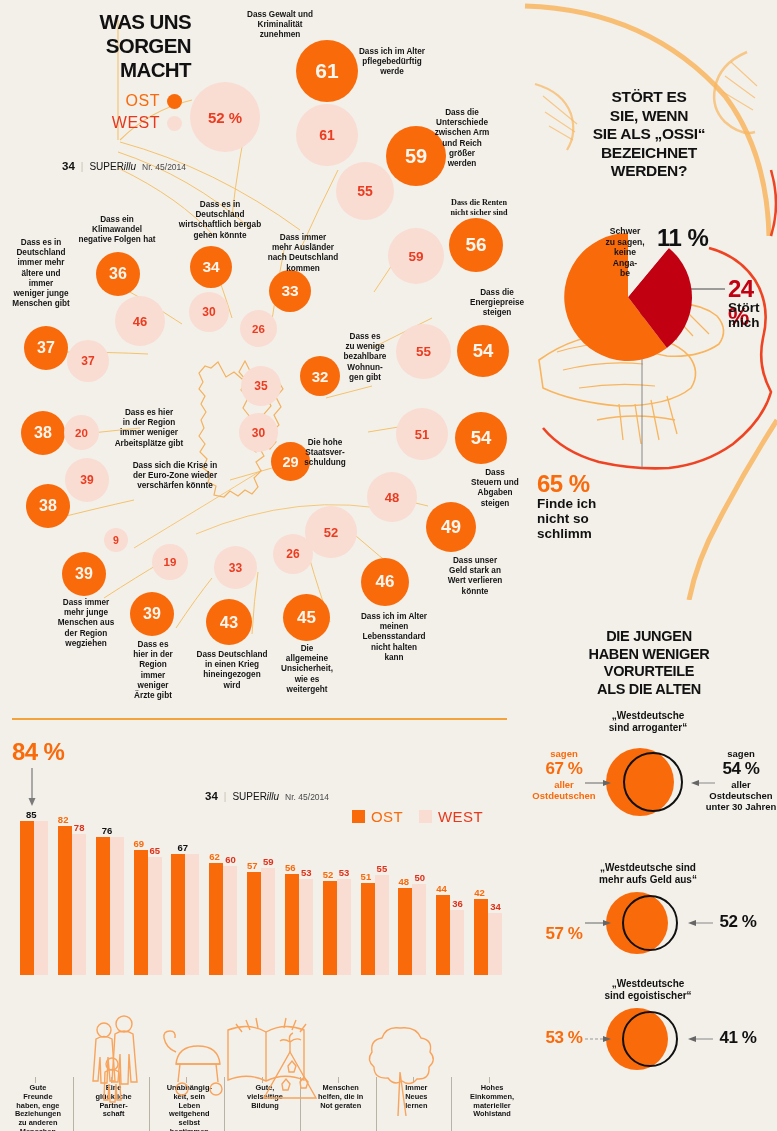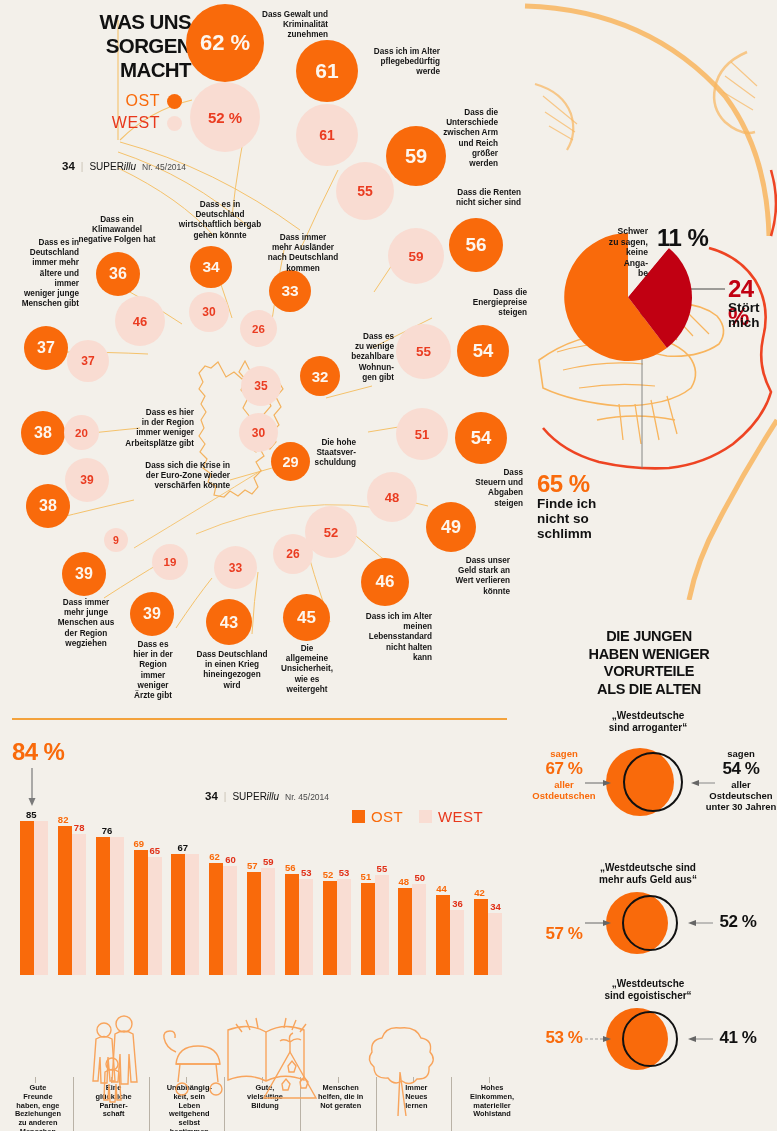--- a/index.html
+++ b/index.html
@@ -2,21 +2,21 @@
 <html><head>
 <meta charset="utf-8">
 <style>
   html,body{margin:0;padding:0;background:#f2efe9;}
   body{width:777px;height:1131px;position:relative;overflow:hidden;
        font-family:"Liberation Sans","DejaVu Sans",sans-serif;
        background:#f3f0ea;}
   .panel{position:absolute;}
   .lbl{font-size:8.2px;line-height:10.2px;font-weight:bold;color:#151515;position:absolute;}
   .lbl.c{text-align:center;}
-  .lbl.l{text-align:right;}
+  .lbl.l{text-align:center;}
 
   
   .bub{position:absolute;border-radius:50%;display:flex;align-items:center;justify-content:center;
        font-weight:bold;box-sizing:border-box;}
   .bub.ost{background:#f96a0b;color:#fdf6ee;}
   .bub.west{background:#f9dcd2;color:#ea3c21;}
 
   
   #sec-worries{left:0;top:0;width:519px;height:712px;}
   #worries-title{position:absolute;left:66px;top:10px;width:125px;text-align:right;
@@ -137,21 +137,20 @@
     <span class="legend-dot" style="width:15px;height:15px;background:#f9ddd3;"></span>
   </div>
 
   <div id="credit1">
     <span class="credit-num">34</span>
     <span class="credit-bar">|</span>
     <span class="credit-brand">SUPER<i>illu</i></span>
     <span class="credit-iss">Nr. 45/2014</span>
   </div>
 
-  <div class="bub ost" style="left:186px;top:4px;width:78px;height:78px;font-size:22px;">62 %</div>
   <div class="bub west" style="left:190px;top:82px;width:70px;height:70px;font-size:15px;">52 %</div>
   <div class="lbl l" style="left: 232px; top: 10px; width: 96px; white-space: pre-line;">Dass Gewalt und
 Kriminalität
 zunehmen</div>
 
   <div class="bub ost" style="left:296px;top:40px;width:62px;height:62px;font-size:21px;">61</div>
   <div class="bub west" style="left:296px;top:104px;width:62px;height:62px;font-size:14px;">61</div>
   <div class="lbl l" style="left: 344px; top: 47px; width: 96px; white-space: pre-line;">Dass ich im Alter
 pflegebedürftig
 werde</div>
@@ -160,21 +159,21 @@
   <div class="bub west" style="left:336px;top:162px;width:58px;height:58px;font-size:14px;">55</div>
   <div class="lbl l" style="left: 426px; top: 108px; width: 72px; white-space: pre-line;">Dass die
 Unterschiede
 zwischen Arm
 und Reich
 größer
 werden</div>
 
   <div class="bub ost" style="left:449px;top:218px;width:54px;height:54px;font-size:19px;">56</div>
   <div class="bub west" style="left:388px;top:228px;width:56px;height:56px;font-size:13.5px;">59</div>
-  <div class="lbl l" style="left: 437px; top: 188px; width: 84px; white-space: pre-line;">Dass die Renten
+  <div class="lbl l" style="left: 437px; top: 198px; width: 84px; white-space: pre-line; font-family: Liberation Serif, serif;">Dass die Renten
 nicht sicher sind</div>
 
   <div class="bub ost" style="left:457px;top:325px;width:52px;height:52px;font-size:18.5px;">54</div>
   <div class="bub west" style="left:396px;top:324px;width:55px;height:55px;font-size:13.5px;">55</div>
   <div class="lbl l" style="left: 467px; top: 288px; width: 60px; white-space: pre-line;">Dass die
 Energiepreise
 steigen</div>
 
   <div class="bub ost" style="left:455px;top:412px;width:52px;height:52px;font-size:18.5px;">54</div>
   <div class="bub west" style="left:396px;top:408px;width:52px;height:52px;font-size:13px;">51</div>
@@ -312,20 +311,25 @@
     <path d="M78,420 Q116,412 156,420" stroke="#f8b55e" stroke-width="1.4" fill="none"></path>
 
     <path d="M258,420 Q226,470 200,520 Q178,560 170,600" fill="none" stroke="#f8b55e" stroke-width="5" opacity="0.85"></path>
 
     <line x1="123" y1="316" x2="123" y2="468" stroke="#7a7a7a" stroke-width="0.9"></line>
     <line x1="160" y1="289" x2="206" y2="289" stroke="#333" stroke-width="0.9"></line>
     <polygon points="158,286 166,289 158,292" fill="#333"></polygon>
     <polygon points="126,313 123,321 120,313" fill="#7a7a7a"></polygon>
   </svg>
 
+  <div id="pie-title" style="white-space: pre-line;">STÖRT ES
+SIE, WENN
+SIE ALS „OSSI“
+BEZEICHNET
+WERDEN?</div>
 
   <div id="pie-wrap">
     <svg width="134" height="134" viewBox="0 0 134 134">
 
       <path d="M67,67 L67,3 A64,64 0 1,0 105.9,118 Z" fill="#f96a0b"></path>
 
       <path d="M67,67 L107.8,17.9 A64,64 0 0,1 105.9,118 Z" fill="#c10012"></path>
 
       <path d="M67,67 L67,3 A64,64 0 0,1 107.8,17.9 Z" fill="#f3f0ea"></path>
     </svg>

